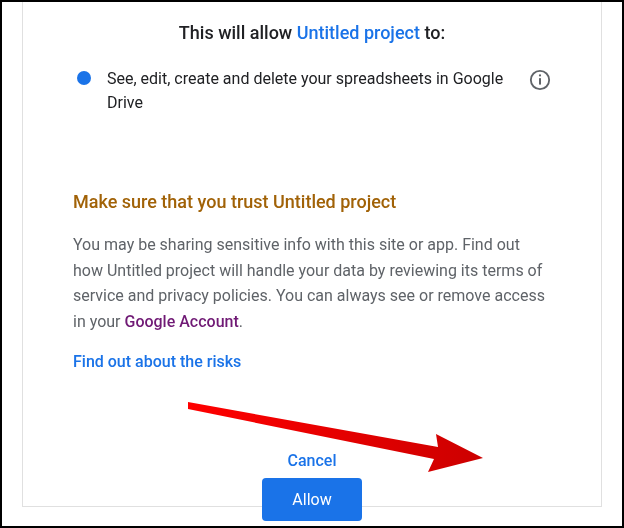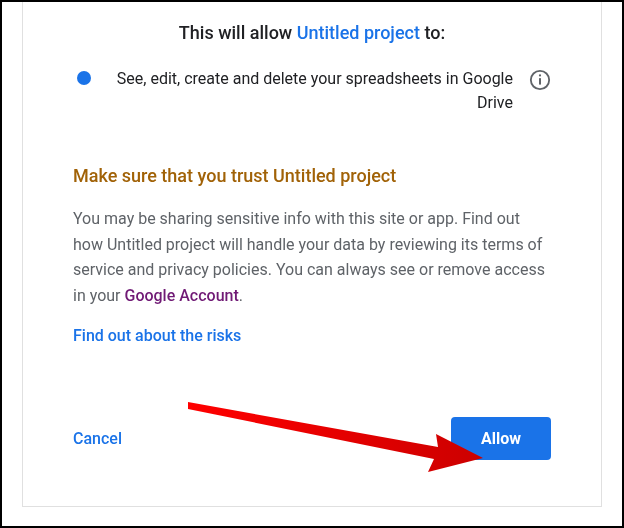--- a/index.html
+++ b/index.html
@@ -33,23 +33,22 @@
       text-align: center;
     }
     .heading-1 .project-link {
       color: #1a73e8;
       font-weight: 500;
     }
     .permission-item {
       display: flex;
       align-items: flex-start;
       gap: 16px;
-      margin-bottom: 50px;
+      margin-bottom: 76px;
       padding-left: 4px;
-      text-align: right;
     }
     .bullet {
       width: 14px;
       height: 14px;
       background: #1a73e8;
       border-radius: 50%;
       margin-top: 4px;
       flex-shrink: 0;
     }
     .permission-text {
@@ -91,37 +90,38 @@
       color: #1a73e8;
       font-weight: 500;
       display: inline-block;
       margin-bottom: 72px;
       cursor: pointer;
     }
     .button-row {
       display: flex;
       justify-content: space-between;
       align-items: center;
+      flex-direction: column;
     }
     .cancel-btn {
       background: transparent;
       border: none;
       color: #1a73e8;
       font-size: 16px;
       font-weight: 500;
       cursor: pointer;
       font-family: inherit;
       padding: 8px 0;
     }
     .allow-btn {
       background: #1a73e8;
       border: none;
       color: #fff;
       font-size: 16px;
-      font-weight: 700;
+      font-weight: 400;
       cursor: pointer;
       font-family: inherit;
       padding: 12px 30px;
       border-radius: 4px;
     }
     .arrow {
       position: absolute;
       left: 165px;
       top: 398px;
       pointer-events: none;

